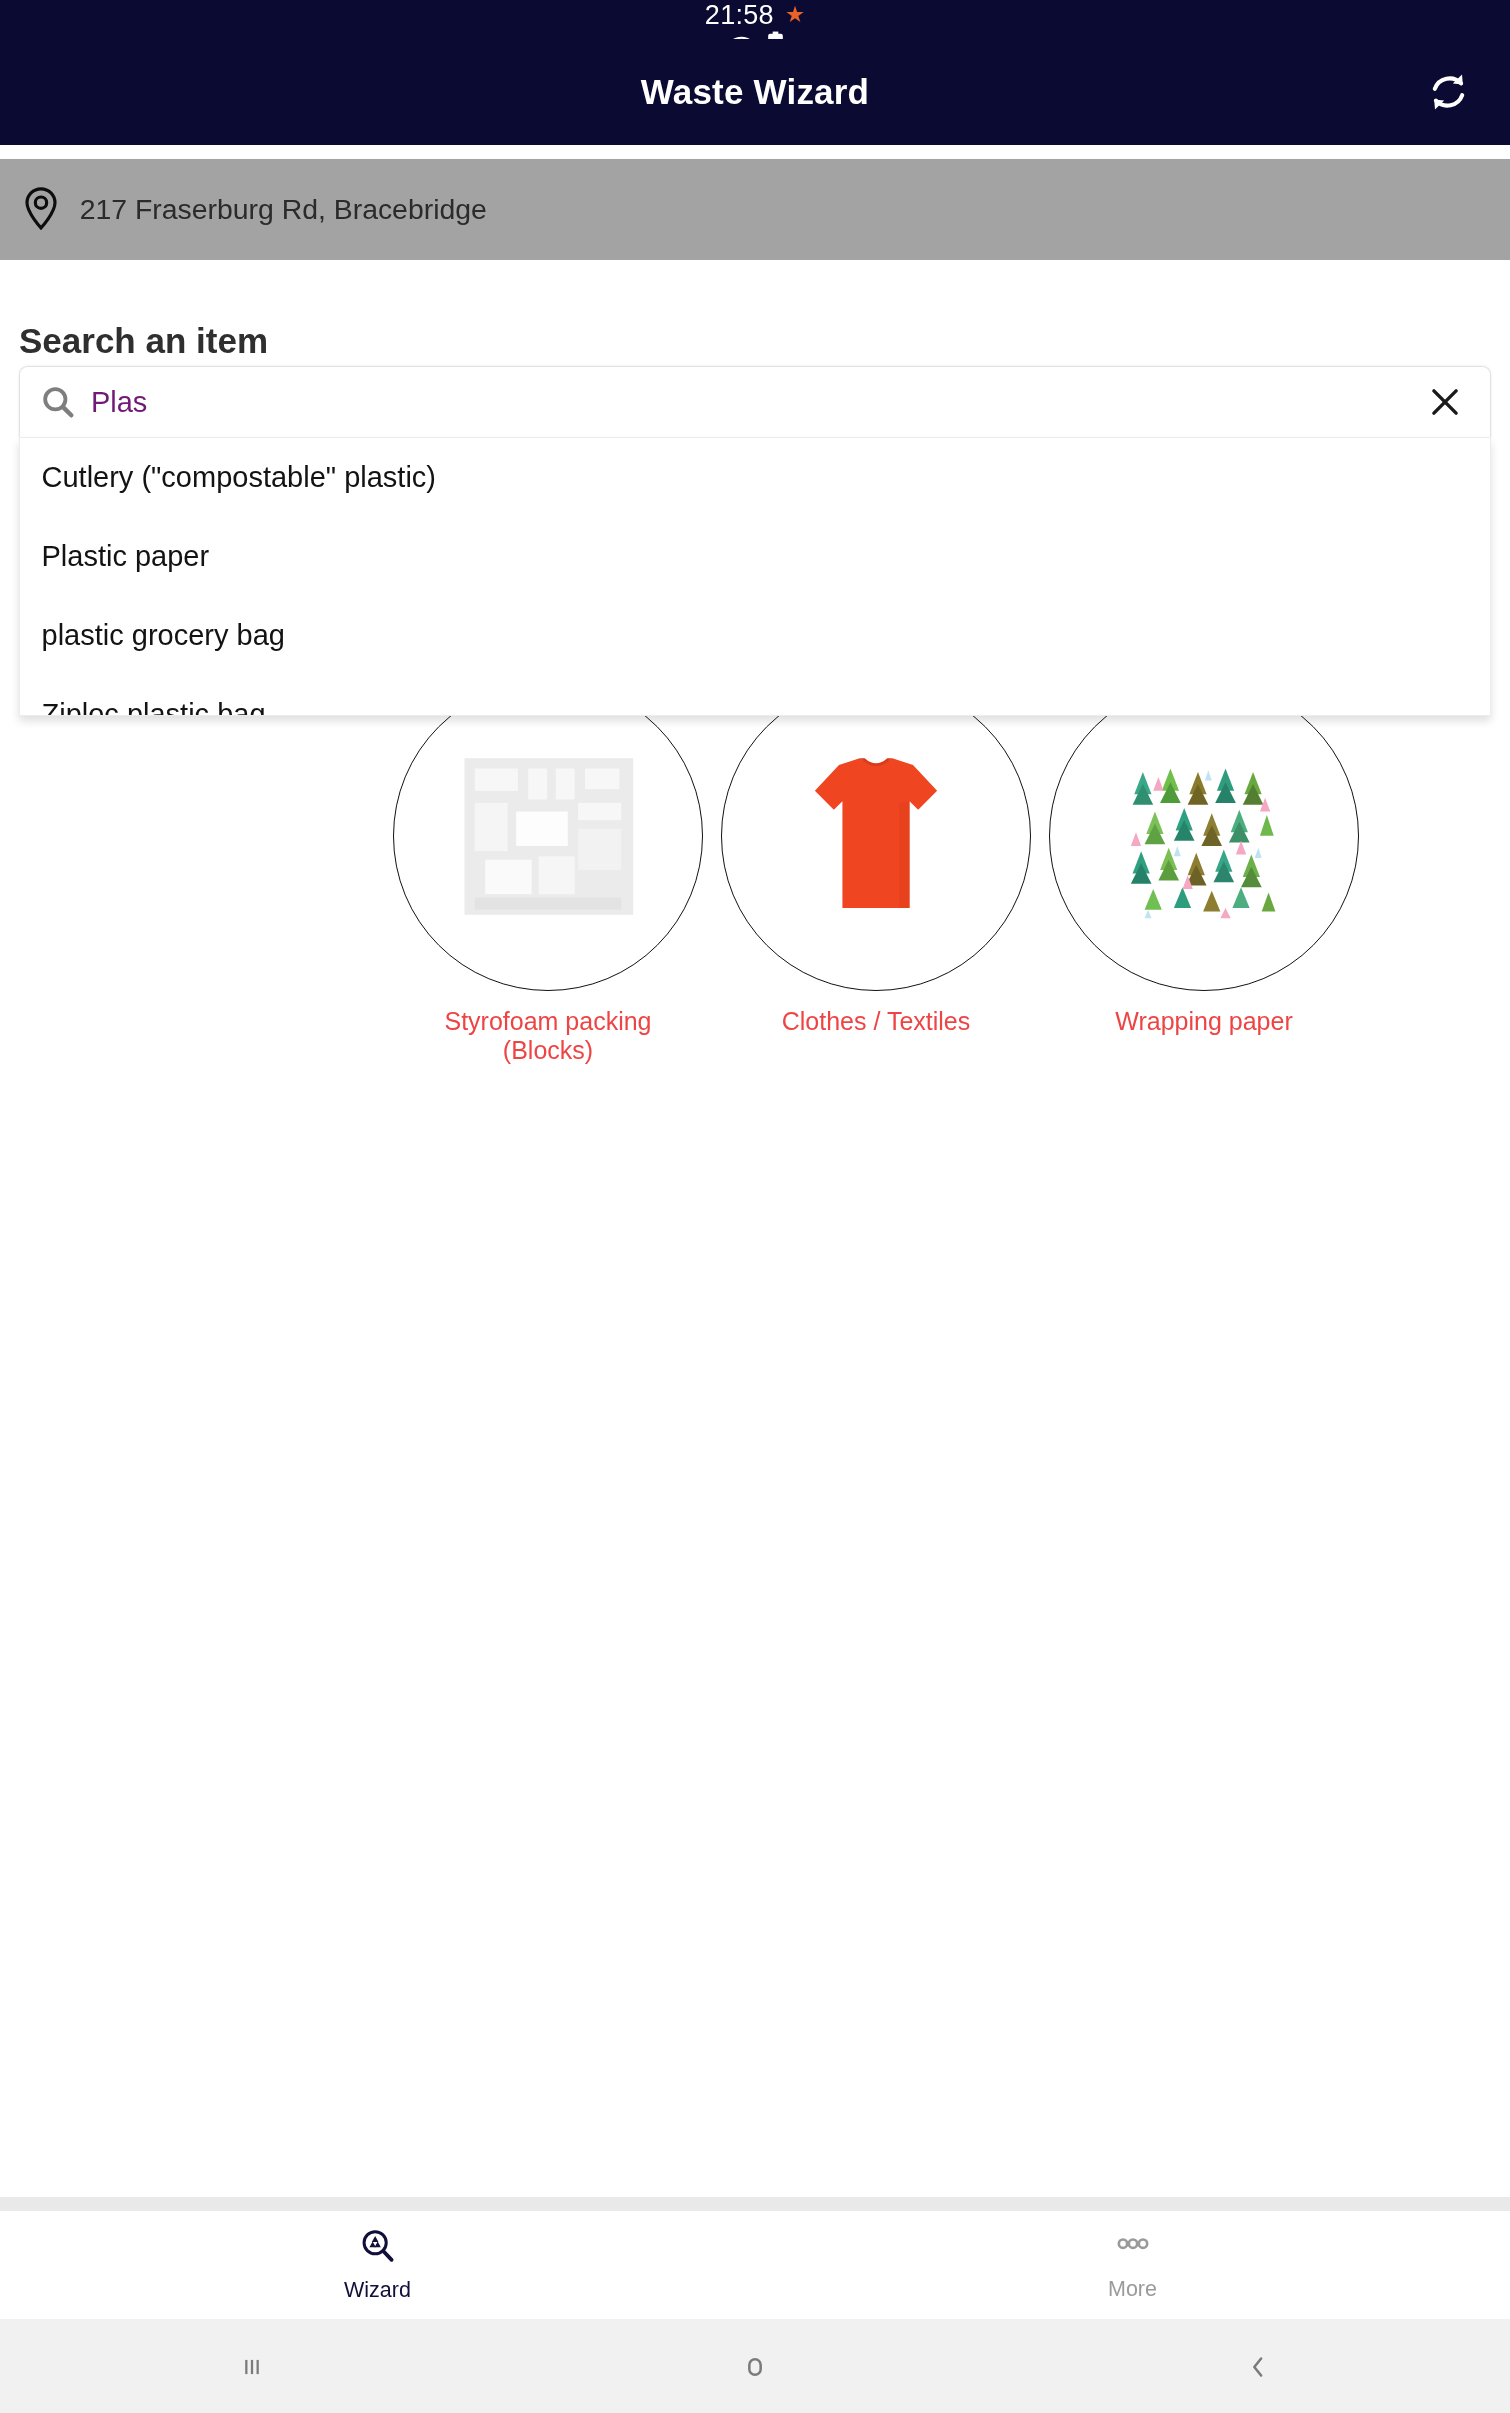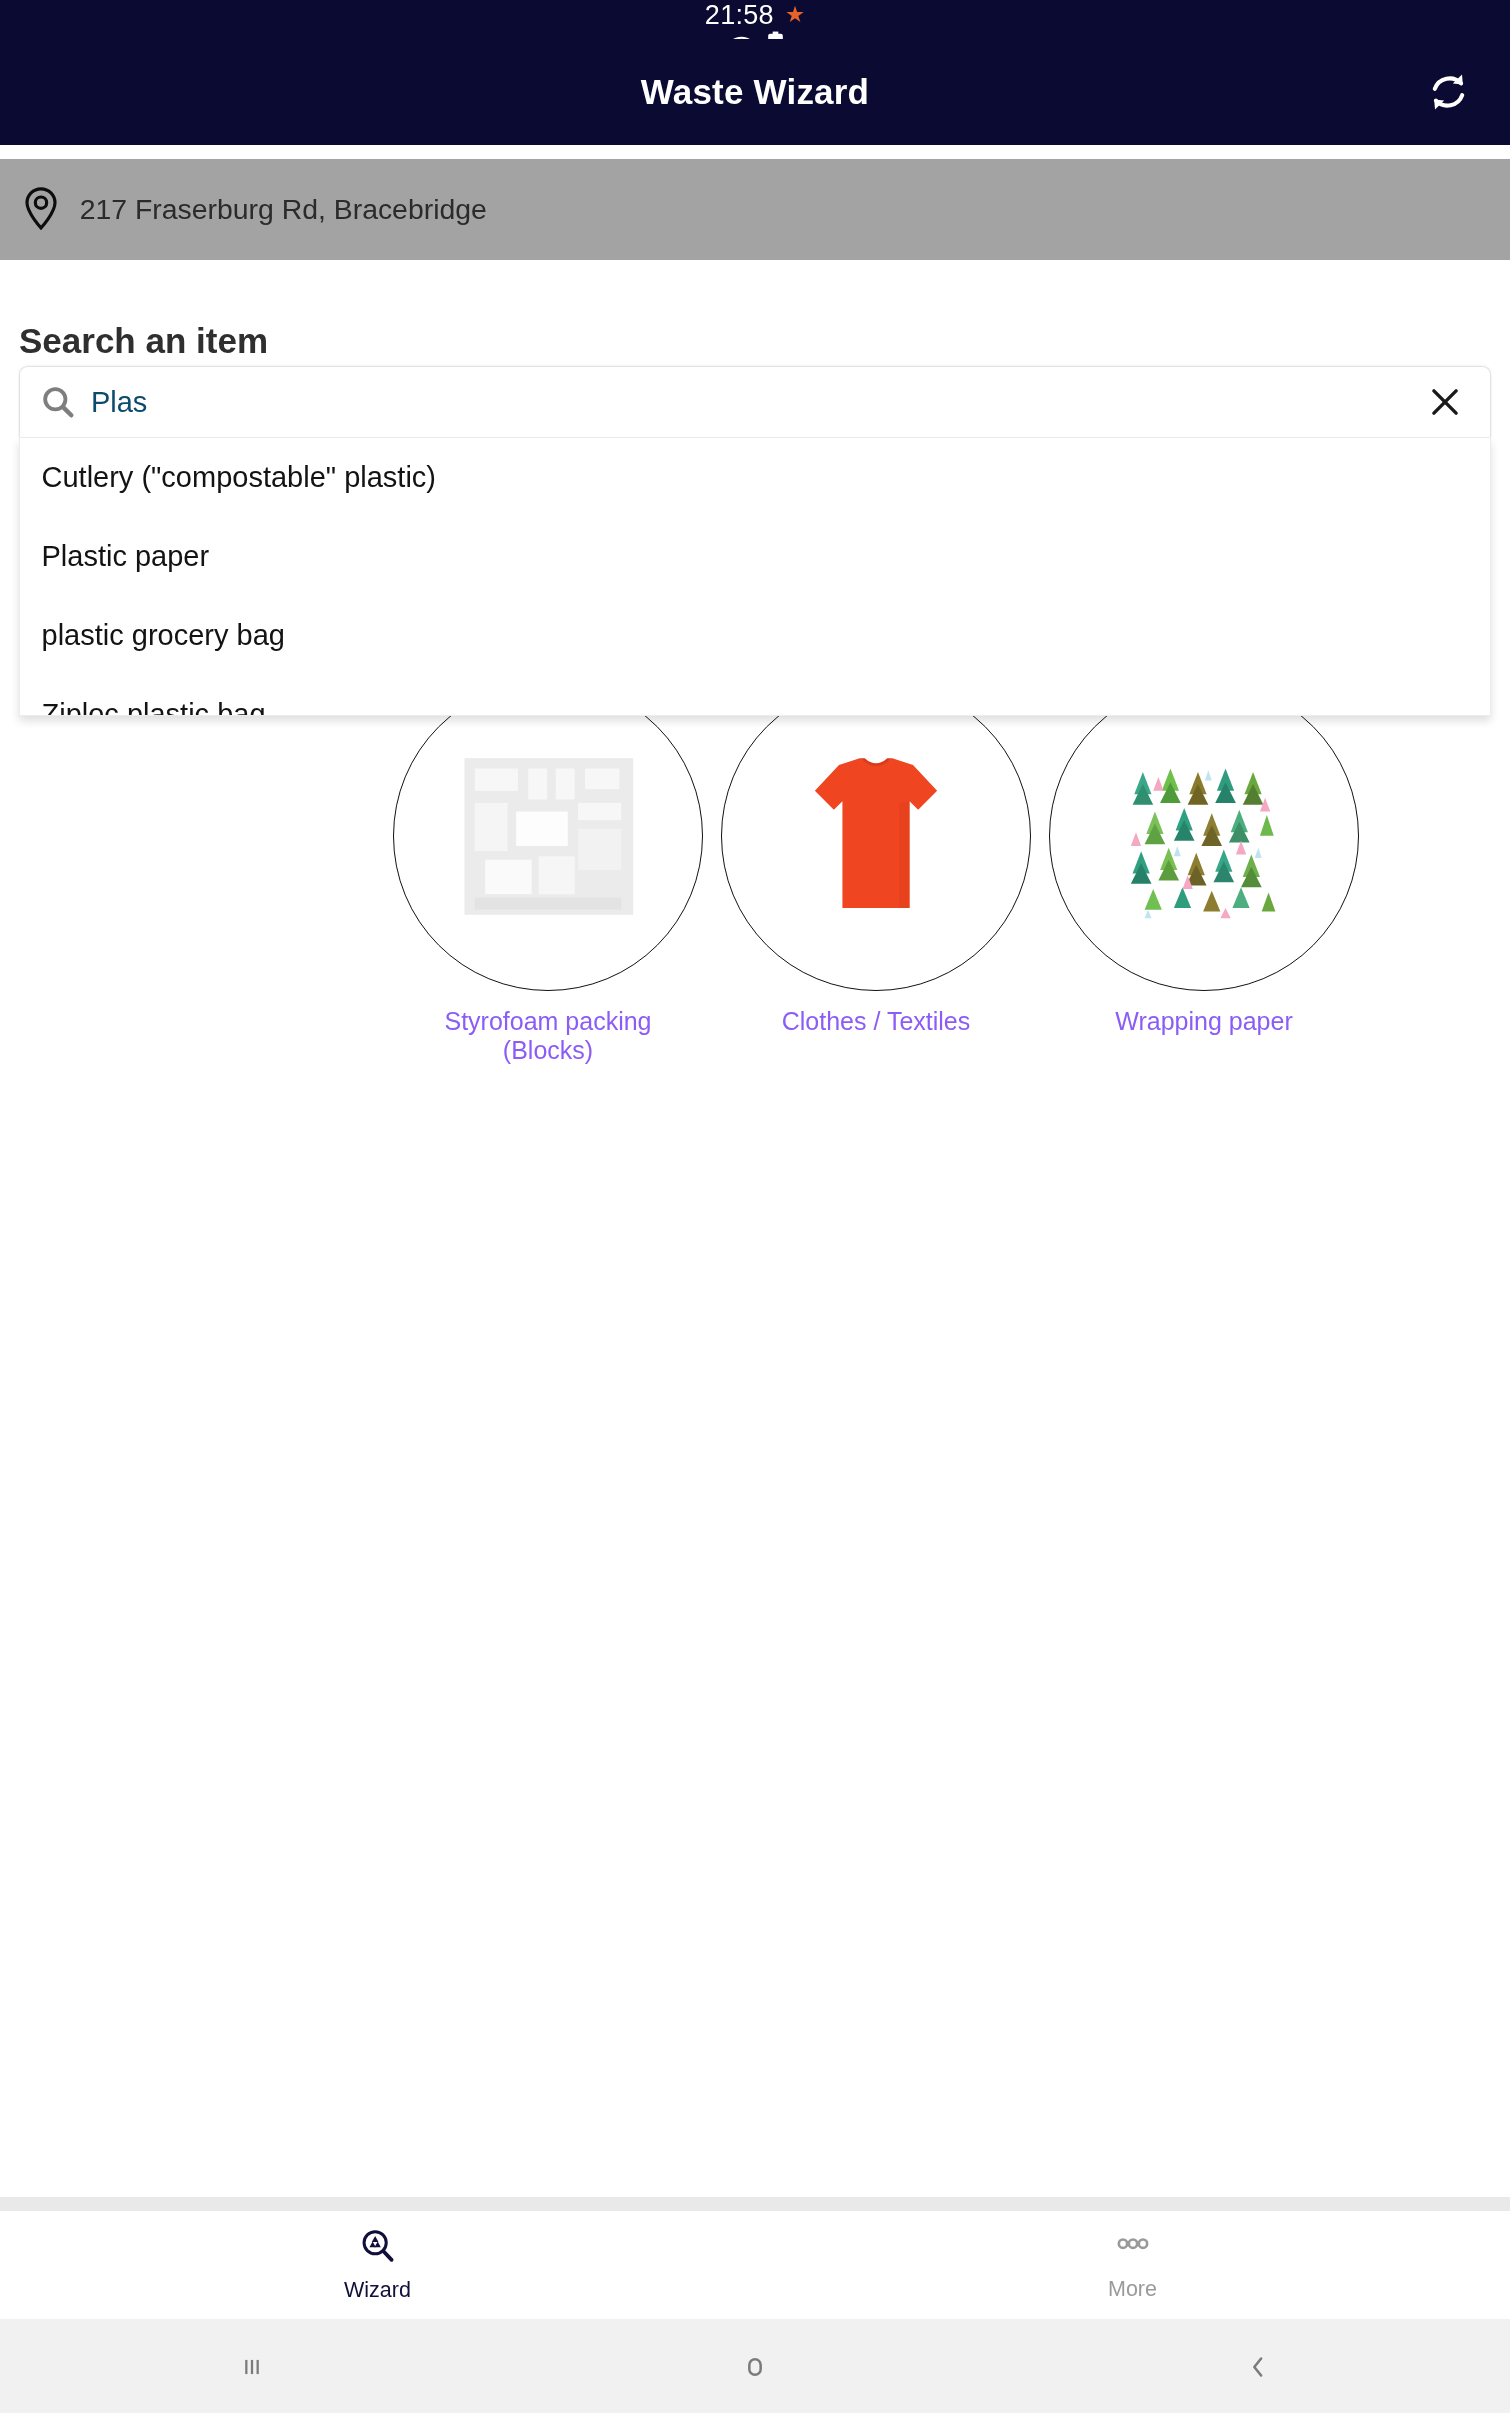--- a/index.html
+++ b/index.html
@@ -55,21 +55,21 @@
     position: absolute; top: 366px; left: 19px;
     width: 1472px; height: 71px;
     background: #ffffff;
     border: 0.9px solid #e2e2e2; border-bottom: none;
     border-radius: 8.6px 8.6px 0 0;
     box-shadow: 0 0.9px 2.6px rgba(0,0,0,.10);
     display: flex; align-items: center; padding: 0 19px;
   }
   .search-icon-wrap { width: 45px; display: flex; align-items: center; }
   .search-value {
-    flex: 1; font-size: 29px; color: #0c4a6e; padding-left: 6.9px;
+    flex: 1; font-size: 29px; color: #701a75; padding-left: 6.9px;
   }
   .clear-btn { width: 52px; display: flex; align-items: center; justify-content: center; }
 
   
   .suggestions {
     position: absolute; top: 438px; left: 19px;
     width: 1472px; height: 278px;
     background: #ffffff;
     border: 0.9px solid #ececec; border-top: none;
     box-shadow: 0 5.2px 8.6px rgba(0,0,0,.13);
@@ -90,21 +90,21 @@
   }
   .card { width: 328px; display: flex; flex-direction: column; align-items: center; margin-bottom: 15.5px; }
   .card-circle {
     width: 310px; height: 310px; border-radius: 50%;
     border: 1.7px solid #111; background: #fff;
     display: flex; align-items: center; justify-content: center;
     overflow: hidden;
   }
   .card-label {
     margin-top: 15.5px; text-align: center;
-    font-size: 25px; line-height: 1.18; color: #8b5cf6; max-width: 284px;
+    font-size: 25px; line-height: 1.18; color: #ef4444; max-width: 284px;
   }
 
   
   .thumb { width: 198px; height: 181px; display: block; }
 
   
   .nav-sep {
     position: absolute; left: 0; top: 2197px; width: 1510px; height: 13.8px;
     background: #e9e9e9;
   }

